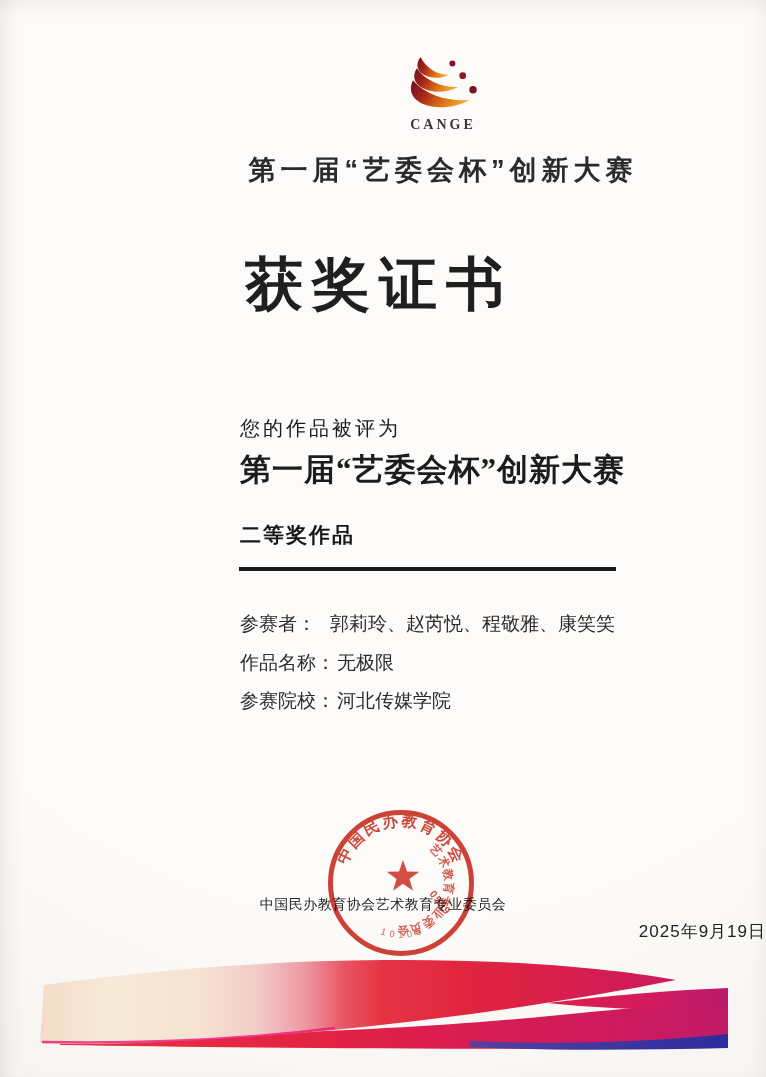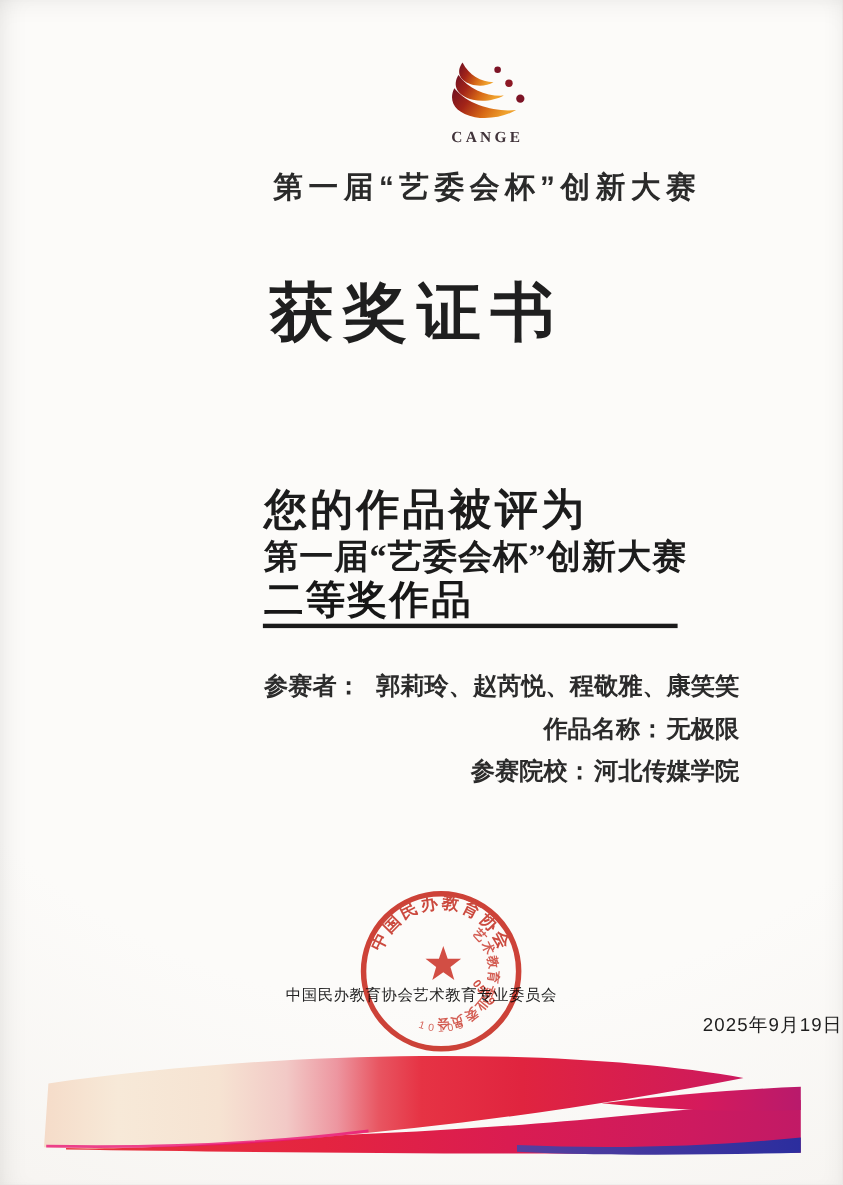--- a/index.html
+++ b/index.html
@@ -26,30 +26,30 @@
     top:152px; font-size:27px; font-weight:600; letter-spacing:5px;
     color:#2a2a2a; font-family:"Liberation Sans", sans-serif;
   }
 
   .main-title {
     left:245px; top:246px; font-family:"Liberation Serif", serif;
     font-size:58px; font-weight:900; letter-spacing:9px; color:#1f1f1f;
   }
 
   .body-block { left:240px; top:408px; font-family:"Liberation Serif", serif; color:#1c1c1c; }
-  .body-line1 { font-size:39px; font-weight:700; letter-spacing:3px; line-height:40px;margin-top:36px; }
+  .body-line1 { font-size:20px; font-weight:400; letter-spacing:3px; line-height:40px; }
   .body-line2 { font-size:31px; font-weight:800; letter-spacing:1px; line-height:39px; margin-top:2px; }
 
   .award-line {
     left:240px; top:521px; font-family:"Liberation Serif", serif;
-    font-size:36px; font-weight:900; letter-spacing:2px; color:#171717;
+    font-size:21px; font-weight:900; letter-spacing:2px; color:#171717;
   }
   .award-underline { left:239px; top:567px; width:377px; height:4px; background:#1a1a1a; }
 
-  .fields { left:240px; top:605px; font-size:22px; color:#2b2b2b; font-weight:700;text-align:right; }
+  .fields { left:240px; top:605px; font-size:19px; color:#2b2b2b; font-weight:400; }
   .field-row { line-height:38.5px; white-space:nowrap; }
   .field-row .field-value { margin-left:2px; }
   .field-row.first .field-value { margin-left:14px; }
 
   .footer-issuer { left:0; width:766px; top:896px; text-align:center; font-size:14px; color:#242424; letter-spacing:0.5px; }
   .footer-date { left:0; width:766px; top:920px; text-align:right; font-size:17px; color:#1e1e1e; letter-spacing:1px; }
 
   .seal { left:316px; top:798px; mix-blend-mode:multiply; }
   .ribbon { left:0; top:955px; }
 </style>

